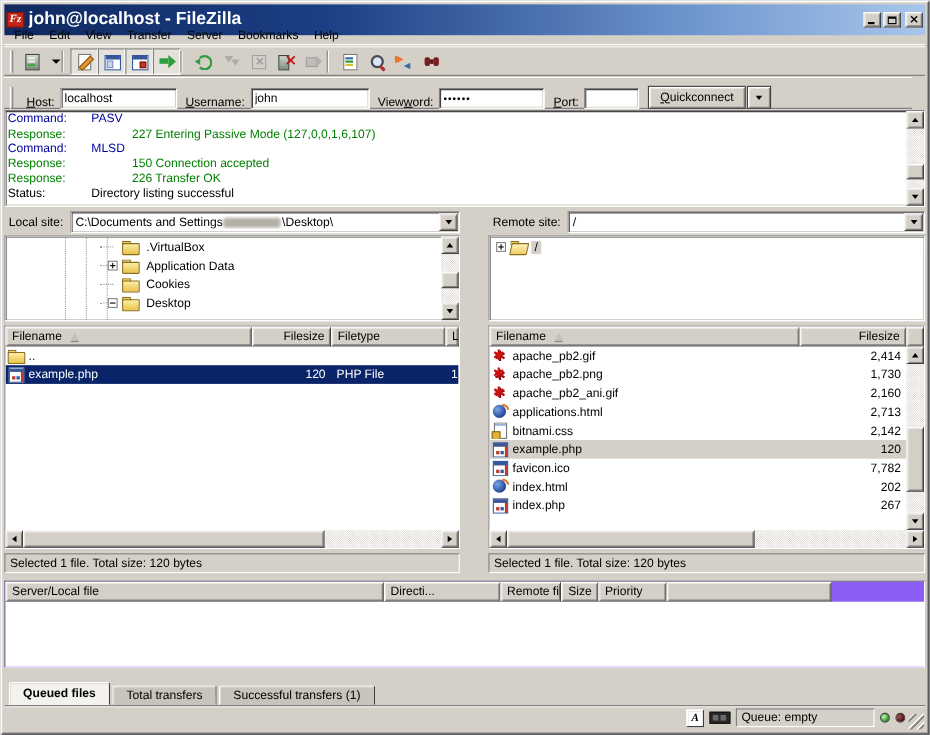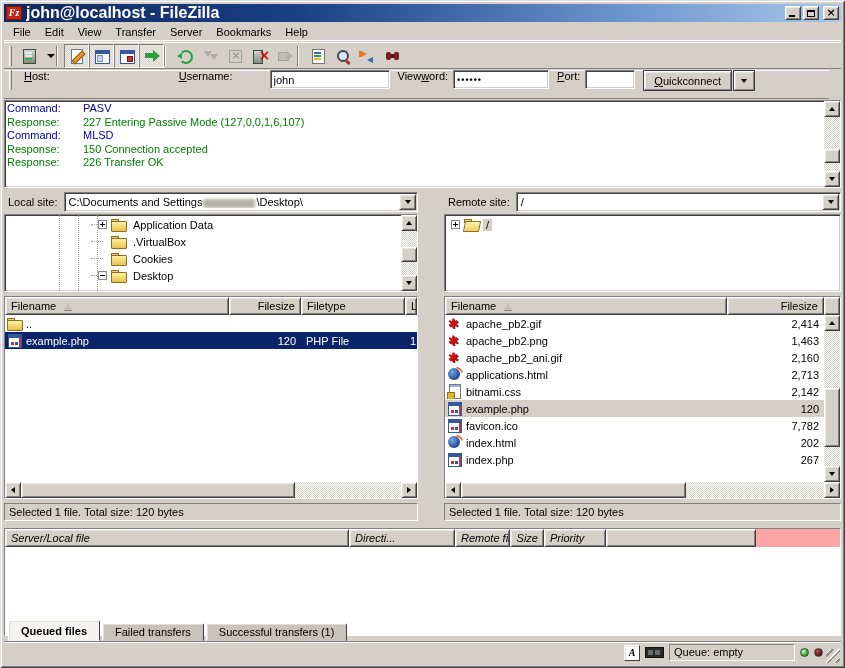--- a/index.html
+++ b/index.html
@@ -7,21 +7,21 @@
   body { font-family:"Liberation Sans", sans-serif; font-size:11px; color:#000; }
 
   .window { position:relative; width:845px; height:668px; background:#d4d0c8;
     box-shadow: inset 1px 1px 0 #dfdfdf, inset -1px -1px 0 #404040, inset 2px 2px 0 #fff, inset -2px -2px 0 #808080; }
   .dither { background-color:#fff;
     background-image: linear-gradient(45deg,#d4d0c8 25%,transparent 25%,transparent 75%,#d4d0c8 75%),
                       linear-gradient(45deg,#d4d0c8 25%,transparent 25%,transparent 75%,#d4d0c8 75%);
     background-size:2px 2px; background-position:0 0,1px 1px; }
 
   
-  .titlebar { position:absolute; left:4px; right:4px; top:4px; height:18px;
+  .titlebar { position:absolute; left:4px; right:4px; top:4px; height:28px;
     background: linear-gradient(90deg,#10295f 0%,#1a3f85 35%,#6f97cf 75%,#a9c6ea 100%);
     display:flex; align-items:center; padding:0 2px; }
   .app-icon { width:16px; height:14px; background:#c22518; border:1px solid #7e150c; color:#fff;
     font:bold italic 10px "Liberation Serif", serif; text-align:center; line-height:12px; margin-right:4px; flex:none; }
   .title { color:#fff; font-weight:bold; font-size:16px; letter-spacing:0; flex:1; white-space:nowrap; overflow:hidden; }
   .winbtns { display:flex; gap:2px; align-items:center; }
   .wbtn { width:16px; height:14px; background:#d4d0c8; border:1px solid; border-color:#fff #404040 #404040 #fff;
     box-shadow: inset 1px 1px 0 #e8e6e0, inset -1px -1px 0 #808080; display:flex; align-items:center; justify-content:center; position:relative; }
   .glyph-min { position:absolute; left:3px; bottom:2px; width:6px; height:2px; background:#000; }
   .glyph-max { width:8px; height:7px; border:1px solid #000; border-top:2px solid #000; }
@@ -73,39 +73,39 @@
   .icon-filter::before { left:3px; top:1px; width:11px; height:13px; background:#fff; border:1px solid #777; }
   .icon-filter::after { left:5px; top:4px; width:7px; height:2px; background:#3b6ea5; box-shadow:0 3px 0 #2c9e3f, 0 6px 0 #e0c030; }
   .icon-compare::before { left:3px; top:2px; width:8px; height:8px; border:2px solid #445; border-radius:50%; background:#d9e6f5; }
   .icon-compare::after { left:12px; top:11px; width:3px; height:6px; background:#a33; transform:rotate(-45deg); border-radius:1px; }
   .icon-sync::before { left:2px; top:3px; border-top:3px solid transparent; border-bottom:3px solid transparent; border-left:6px solid #e8762c; box-shadow:-2px 0 0 -0px #e8762c; }
   .icon-sync::after { left:8px; top:9px; border-top:3px solid transparent; border-bottom:3px solid transparent; border-right:6px solid #3b6ea5; }
   .icon-find::before { left:2px; top:4px; width:5px; height:8px; background:#7a1f1f; border-radius:2px; box-shadow:8px 0 0 #7a1f1f; }
   .icon-find::after { left:7px; top:6px; width:3px; height:4px; background:#5a1212; }
 
   
-  .qcbar { position:absolute; left:4px; right:16px; top:70px; height:29px; display:flex; align-items:flex-start;
+  .qcbar { position:absolute; left:4px; right:16px; top:70px; height:29px; display:flex; align-items:flex-end;
     box-shadow: inset 0 1px 0 #fff, inset 0 -1px 0 #808080; padding-left:3px; }
   .qc-label { margin:0 5px 0 8px; white-space:nowrap; }
   .qc-input { height:19px; font:11px "Liberation Sans",sans-serif; padding:1px 3px; outline:none;
     border:1px solid; border-color:#808080 #fff #fff #808080; box-shadow: inset 1px 1px 0 #404040, inset -1px -1px 0 #d4d0c8; background:#fff; }
-  .qc-host { width:116px;margin-top:44px; } .qc-user { width:120px;margin-left:32px; } .qc-pass { width:96px; font-size:9px; letter-spacing:1px; font-weight:bold; } .qc-port { width:50px; }
+  .qc-host { width:106px;margin-top:44px; } .qc-user { width:108px; } .qc-pass { width:96px; font-size:9px; letter-spacing:1px; font-weight:bold; } .qc-port { width:50px; }
   .qc-btn { margin-left:8px; height:21px; padding:0 10px; background:#d4d0c8; border:1px solid; border-color:#404040; 
     box-shadow: inset 1px 1px 0 #fff, inset -1px -1px 0 #808080, inset 2px 2px 0 #e8e6e0; font:11px "Liberation Sans",sans-serif; }
   .qc-drop { width:17px; height:21px; margin-left:1px; display:flex; align-items:center; justify-content:center; }
   .arr-down { width:0; height:0; border-left:3px solid transparent; border-right:3px solid transparent; border-top:4px solid #000; }
 
   
   .logbox { position:absolute; left:4px; right:4px; top:100px; height:88px; display:flex;
     border:1px solid; border-color:#808080 #fff #fff #808080; box-shadow: inset 1px 1px 0 #404040, inset -1px -1px 0 #d4d0c8; background:#fff; }
   .log-lines { flex:1; padding:1px 2px; overflow:hidden; }
   .log-line { display:flex; line-height:13.5px; white-space:nowrap; }
   .log-label { width:76px; flex:none; }
   .log-line.command { color:#0000a0; }
-  .log-line.response { color:#008000; }
+  .log-line.response { color:#008000;gap:37px; }
   .log-line.status { color:#000; }
 
   
   .vscroll { width:16px; flex:none; display:flex; flex-direction:column; }
   .sb-btn { width:16px; height:16px; flex:none; background:#d4d0c8; border:1px solid; border-color:#fff #404040 #404040 #fff;
     box-shadow: inset 1px 1px 0 #e8e6e0, inset -1px -1px 0 #808080; display:flex; align-items:center; justify-content:center; }
   .sb-track { flex:1; position:relative; }
   .sb-thumb { position:absolute; left:0; right:0; background:#d4d0c8; border:1px solid; border-color:#fff #404040 #404040 #fff;
     box-shadow: inset 1px 1px 0 #e8e6e0, inset -1px -1px 0 #808080; }
   .hscroll { height:16px; display:flex; flex:none; }
@@ -186,22 +186,22 @@
   .pane.left .c-last { flex:1; }
   
   .pane.right .c-name { flex:1; }
   .pane.right .c-size { width:97px; flex:none; }
   .hstub { width:16px; flex:none; }
 
   .pane-status { position:absolute; left:0; right:0; top:313px; height:18px; padding:2px 4px;
     border:1px solid; border-color:#808080 #fff #fff #808080; white-space:nowrap; overflow:hidden; }
 
   
-  .queuebox { position:absolute; left:4px; right:4px; top:528px; height:108px; display:flex; flex-direction:column;
-    border:1px solid; border-color:#808080 #fff #fff #808080; background:#fca5a5;font-style:italic; }
+  .queuebox { position:absolute; left:4px; right:4px; top:528px; height:79px; display:flex; flex-direction:column;
+    border:1px solid; border-color:#808080 #fff #fff #808080; background:#8b5cf6; }
   .qheader { display:flex; height:18px; flex:none; }
   .qheader .hcell:nth-child(1) { width:344px; flex:none; }
   .qheader .hcell:nth-child(2) { width:106px; flex:none; }
   .qheader .hcell:nth-child(3) { width:55px; flex:none; }
   .qheader .hcell:nth-child(4) { width:34px; flex:none; justify-content:flex-end; }
   .qheader .hcell:nth-child(5) { width:62px; flex:none; }
   .qheader .hcell:nth-child(6) { width:150px; flex:none; }
   .qheader .hcell:nth-child(7) { flex:1; }
   .qbody { flex:1; background:#fff; }
 
@@ -350,20 +350,24 @@
         <span class="log-text">MLSD</span>
       </div>
         <div class="log-line response">
         <span class="log-label">Response:</span>
         <span class="log-text">150 Connection accepted</span>
       </div>
         <div class="log-line response">
         <span class="log-label">Response:</span>
         <span class="log-text">226 Transfer OK</span>
       </div>
+        <div class="log-line status">
+        <span class="log-label">Status:</span>
+        <span class="log-text">Directory listing successful</span>
+      </div>
       </div>
     <div class="vscroll">
       <span class="sb-btn">
           <span class="t-up"></span>
         </span>
       <span class="sb-track dither">
           <span class="sb-thumb" style="top:60%;height:14px"></span>
         </span>
       <span class="sb-btn">
           <span class="t-down"></span>
@@ -380,28 +384,28 @@
           <span class="combo-text"><span>C:\Documents and Settings</span><span class="redacted"></span><span>\Desktop\</span></span>
           <span class="combo-btn">
               <span class="arr-down"></span>
             </span>
         </div>
       </div>
       <div class="treebox">
         <div class="tree-rows">
 
         <div class="tree-row">
+            <span class="expander exp-none"></span>
+            <span class="ficon icon-folder"></span>
+            <span class="tree-label">.VirtualBox</span>
+          </div>
+            <div class="tree-row">
             <span class="expander exp-plus"></span>
             <span class="ficon icon-folder"></span>
             <span class="tree-label">Application Data</span>
-          </div>
-            <div class="tree-row">
-            <span class="expander exp-none"></span>
-            <span class="ficon icon-folder"></span>
-            <span class="tree-label">.VirtualBox</span>
           </div>
             <div class="tree-row">
             <span class="expander exp-none"></span>
             <span class="ficon icon-folder"></span>
             <span class="tree-label">Cookies</span>
           </div>
             <div class="tree-row">
             <span class="expander exp-minus"></span>
             <span class="ficon icon-folder"></span>
             <span class="tree-label">Desktop</span>
@@ -507,21 +511,21 @@
                   <span class="ficon icon-image"></span>
                   <span>apache_pb2.gif</span>
                 </span>
               <span class="cell c-size r">2,414</span>
             </div>
               <div class="lrow">
               <span class="cell c-name namecell">
                   <span class="ficon icon-image"></span>
                   <span>apache_pb2.png</span>
                 </span>
-              <span class="cell c-size r">1,463</span>
+              <span class="cell c-size r">1,730</span>
             </div>
               <div class="lrow">
               <span class="cell c-name namecell">
                   <span class="ficon icon-image"></span>
                   <span>apache_pb2_ani.gif</span>
                 </span>
               <span class="cell c-size r">2,160</span>
             </div>
               <div class="lrow">
               <span class="cell c-name namecell">
@@ -603,21 +607,21 @@
         <span class="hcell">Size</span>
         <span class="hcell">Priority</span>
         <span class="hcell"></span>
       </div>
     <div class="qbody"></div>
   </div>
 
   <div class="tabsbar">
 
   <span class="tab active">Queued files</span>
-      <span class="tab">Failed transfers</span>
+      <span class="tab">Total transfers</span>
       <span class="tab">Successful transfers (1)</span>
     </div>
 
   <div class="statusbar">
     <span class="sb-ascii">A</span>
     <span class="sb-speed"></span>
     <span class="sb-queue">Queue: empty</span>
     <span class="led green"></span>
     <span class="led red"></span>
     <span class="grip-corner"></span>

